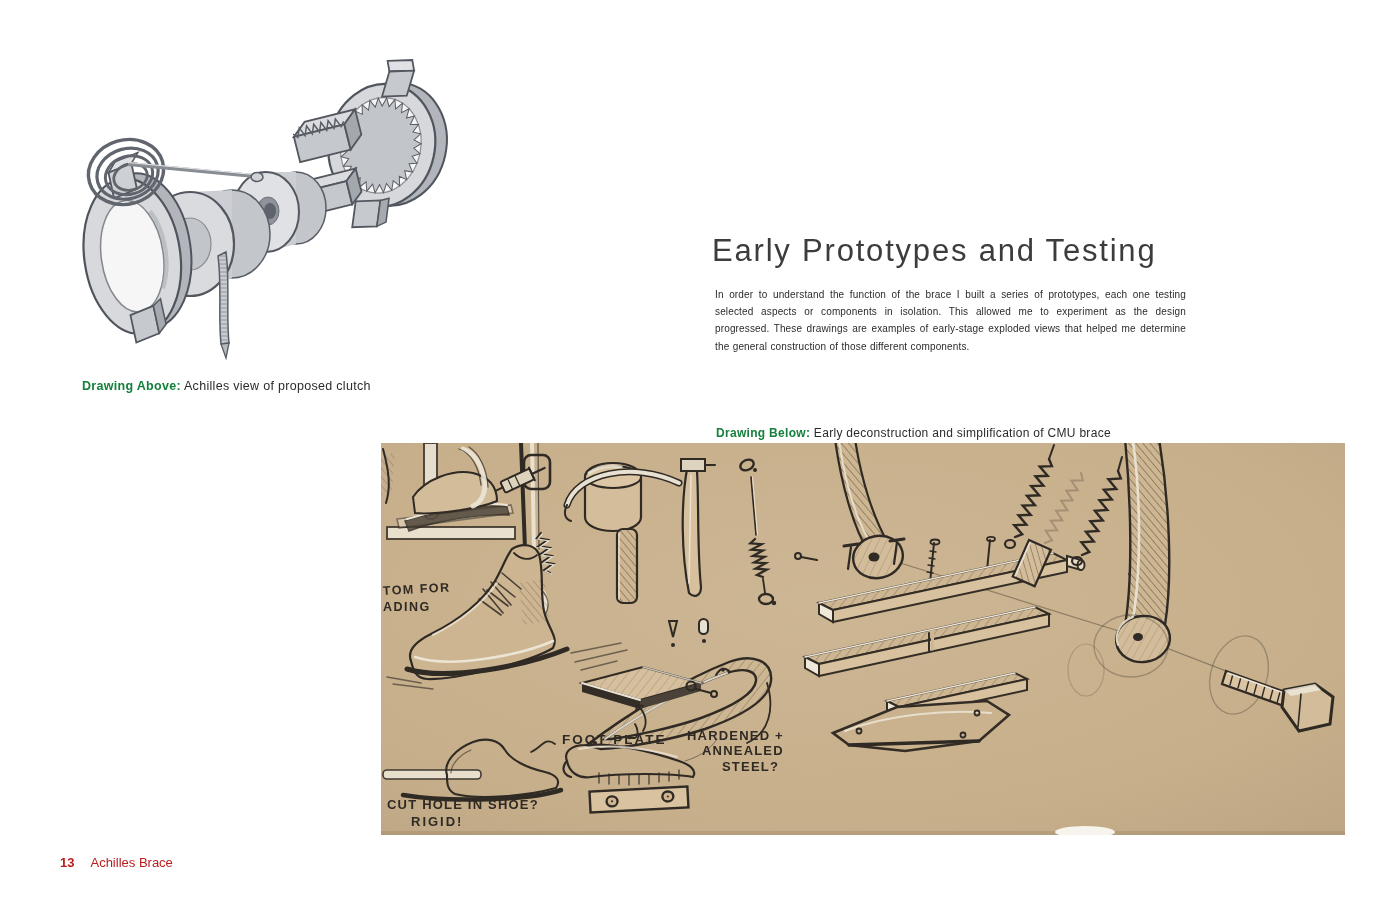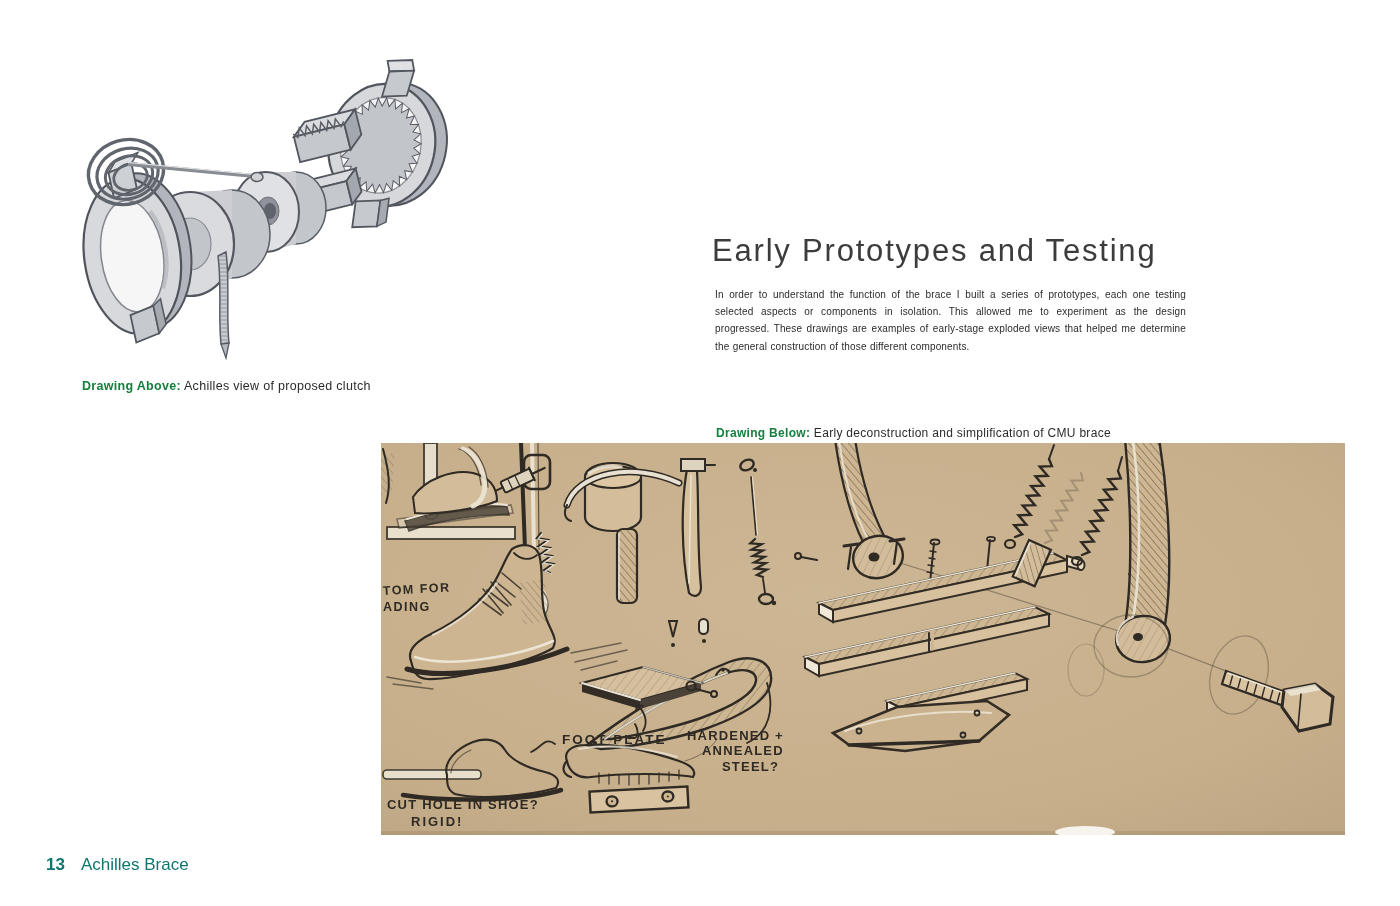--- a/index.html
+++ b/index.html
@@ -7,21 +7,21 @@
        font-family:"Liberation Sans",sans-serif;color:#2e2e2e;}
   .abs{position:absolute;}
   #clutch-fig{left:70px;top:14px;width:402px;height:348px;}
   #caption-above{left:82px;top:379px;font-size:12.5px;letter-spacing:.3px;color:#2b2b2b;}
   #caption-below{left:716px;top:418px;font-size:12px;letter-spacing:.3px;color:#2b2b2b;margin-top:8px;}
   .cap-label{font-weight:bold;color:#15803d;}
   #page-title{left:712px;top:233px;font-size:31px;font-weight:400;color:#3c3c3c;letter-spacing:1.8px;}
   #body-text{left:715px;top:286px;width:471px;font-size:10px;line-height:17.2px;color:#2b2b2b;
              text-align:justify;letter-spacing:.15px;word-spacing:.4px;}
   #sketch-fig{left:381px;top:443px;width:964px;height:392px;}
-  #page-footer{left:46px;top:855px;font-size:17px;color:#0f766e;}
+  #page-footer{left:60px;top:855px;font-size:13px;color:#b91c1c;}
   #page-footer .num{font-weight:bold;margin-right:16px;}
   svg text{font-family:"Liberation Sans",sans-serif;font-weight:bold;fill:#2f2a24;}
 </style>
 </head>
 <body>
 
 <div class="abs" id="clutch-fig">
 <svg width="402" height="348" viewBox="0 0 402 348">
   <defs>
     <pattern id="bandH" patternUnits="userSpaceOnUse" width="4" height="4">

